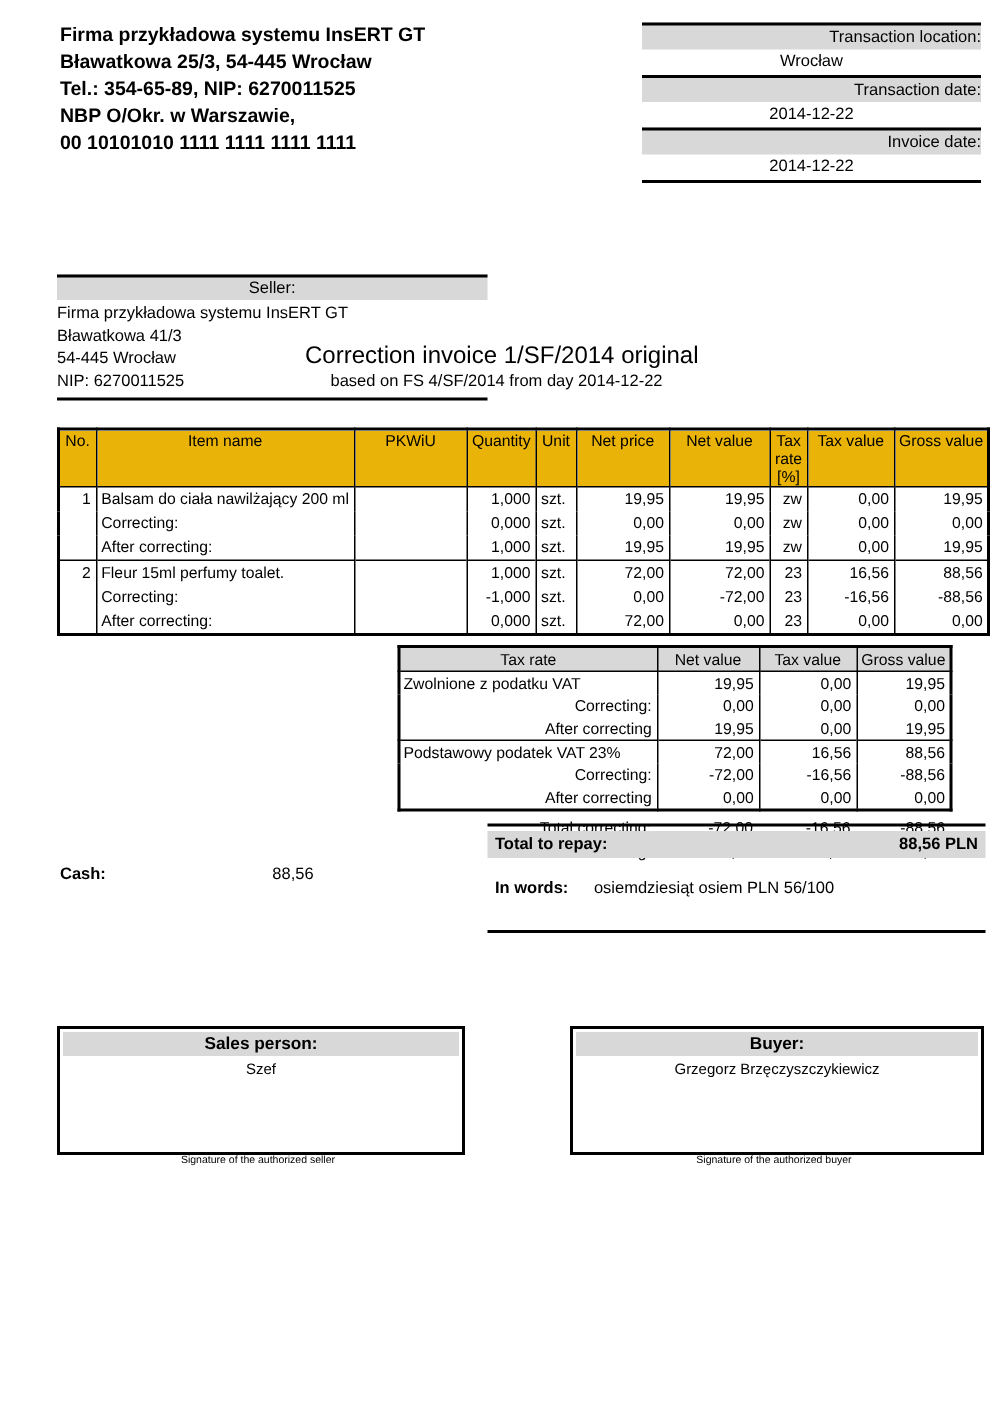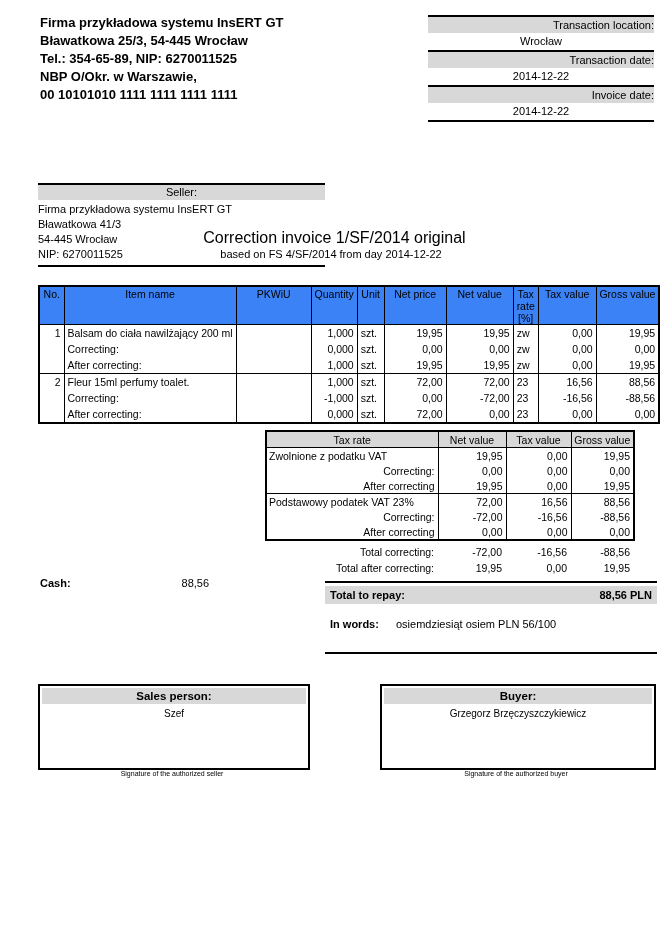--- a/index.html
+++ b/index.html
@@ -24,32 +24,32 @@
                font-size:11px;height:15px;line-height:15px;margin-bottom:2px;}
   .party-line{font-size:11px;line-height:15px;white-space:nowrap;}
 
   
   .doc-title{position:absolute;left:0;top:229px;width:669px;text-align:center;font-size:16px;}
   .doc-subtitle{position:absolute;left:0;top:248px;width:662px;text-align:center;font-size:11px;}
 
   
   table{border-collapse:collapse;table-layout:fixed;}
   .items-table{position:absolute;left:38px;top:285px;border:2px solid #000;font-size:10.5px;}
-  .items-table th{background:#3b82f6;border:1px solid #000;font-weight:normal;
+  .items-table th{background:#eab308;border:1px solid #000;font-weight:normal;
                   text-align:center;vertical-align:top;padding:1px 1px 0;height:34px;overflow:hidden;}
   .items-table td{border-left:1px solid #000;border-right:1px solid #000;height:16px;
                   padding:0 3px;overflow:hidden;white-space:nowrap;}
   .items-table tr.lead td{border-top:1px solid #000;}
   .w-no{width:25px}.w-name{width:147px}.w-pkwiu{width:75px}.w-qty{width:46px}.w-unit{width:27px}
   .w-nprice{width:62px}.w-nval{width:67px}.w-rate{width:25px}.w-tval{width:58px}.w-gross{width:63px}
   .c-no{text-align:right;padding-right:2px;}
   .c-name{text-align:left;}
   .c-num{text-align:right;}
   .c-unit{text-align:left;}
-  .c-rate{text-align:left;padding:0 1px;margin-left:42px;}
+  .c-rate{text-align:right;padding:0 1px;margin-left:42px;}
 
   
   .tax-wrap{position:absolute;left:265px;top:430px;width:368px;font-size:10.5px;}
   .tax-table{border:2px solid #000;width:368px;}
   .tax-table th{background:#d8d8d8;border:1px solid #000;font-weight:normal;text-align:center;
                 height:15px;padding:0 2px;}
   .tax-table td{border-left:1px solid #000;border-right:1px solid #000;height:15px;
                 padding:0 3px;overflow:hidden;white-space:nowrap;}
   .tax-table tr.lead td{border-top:1px solid #000;}
   .t-label{text-align:right;padding-right:36px;}
@@ -58,21 +58,21 @@
   .tw-label{width:172px}.tw-net{width:68px}.tw-tax{width:65px}.tw-gross{width:63px}
   .tax-totals{width:368px;margin-top:3px;}
   .tax-totals td{height:16px;padding:0 3px;white-space:nowrap;}
   .tt-label{text-align:right;padding-right:4px;}
 
   
   .cash-row{position:absolute;left:40px;top:577px;font-size:11px;}
   .cash-label{font-weight:bold;display:inline-block;width:58px;}
   .cash-value{display:inline-block;width:108px;text-align:right;}
 
-  .pay-block{position:absolute;left:325px;top:581px;width:332px;font-size:11px;}
+  .pay-block{position:absolute;left:325px;top:549px;width:332px;font-size:11px;}
   .pay-topline{border-top:2px solid #000;height:0;}
   .pay-bar{margin-top:3px;background:#d8d8d8;height:18px;line-height:18px;display:flex;
            justify-content:space-between;font-weight:bold;padding:0 5px;}
   .in-words{margin-top:14px;padding-left:5px;}
   .in-words-label{font-weight:bold;margin-right:14px;}
   .pay-bottomline{margin-top:22px;border-top:2px solid #000;height:0;}
 
   
   .sig-box{position:absolute;top:684px;height:82px;border:2px solid #000;background:#fff;}
   .sig-box.seller{left:38px;width:268px;}

